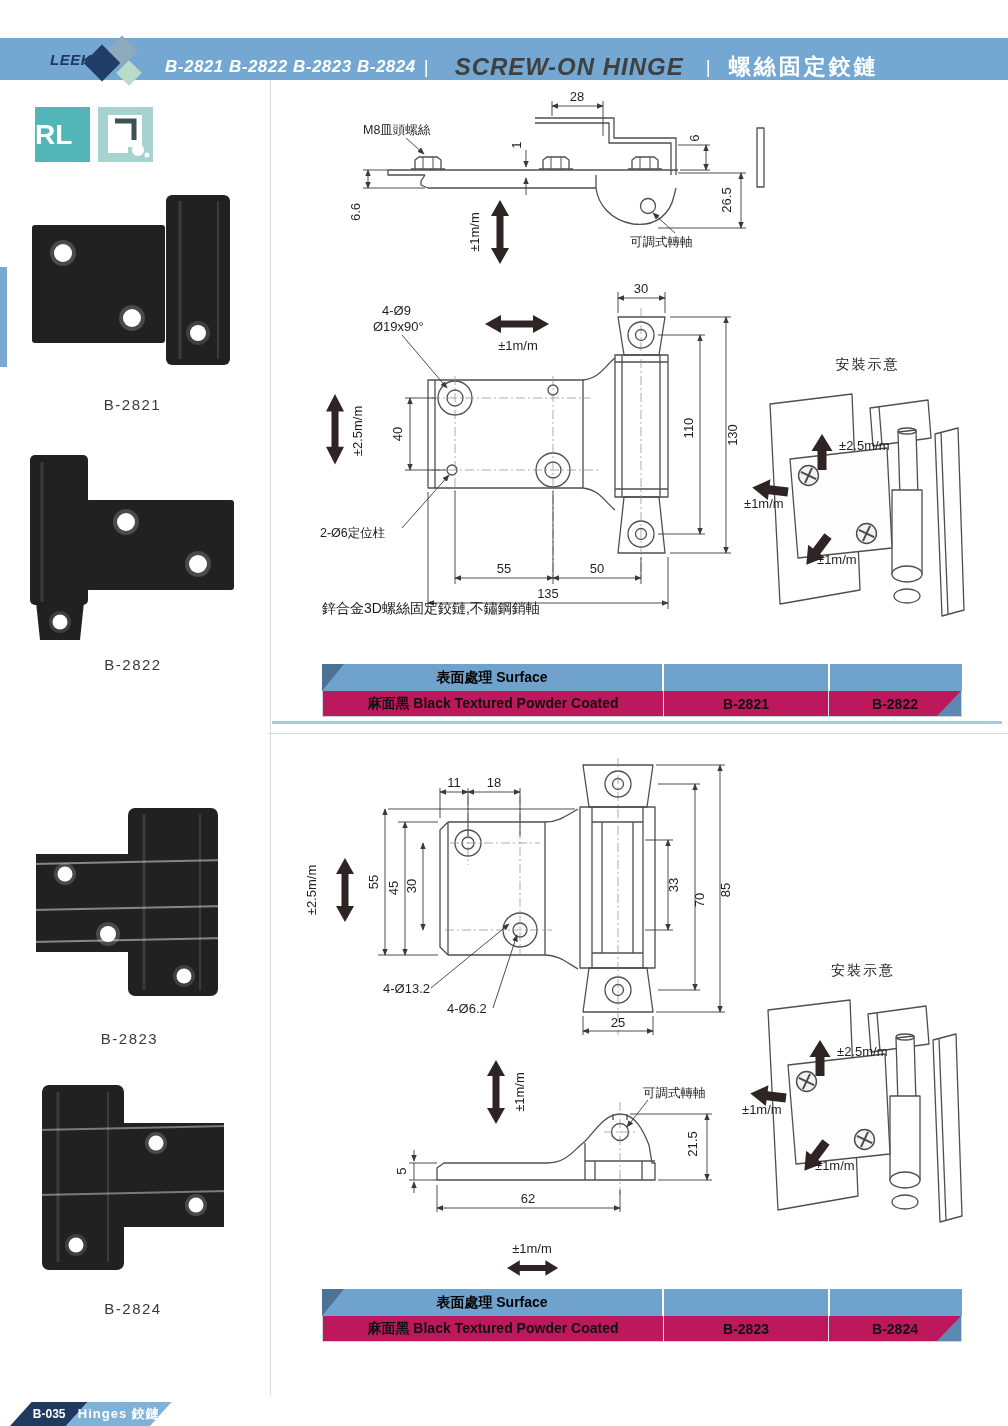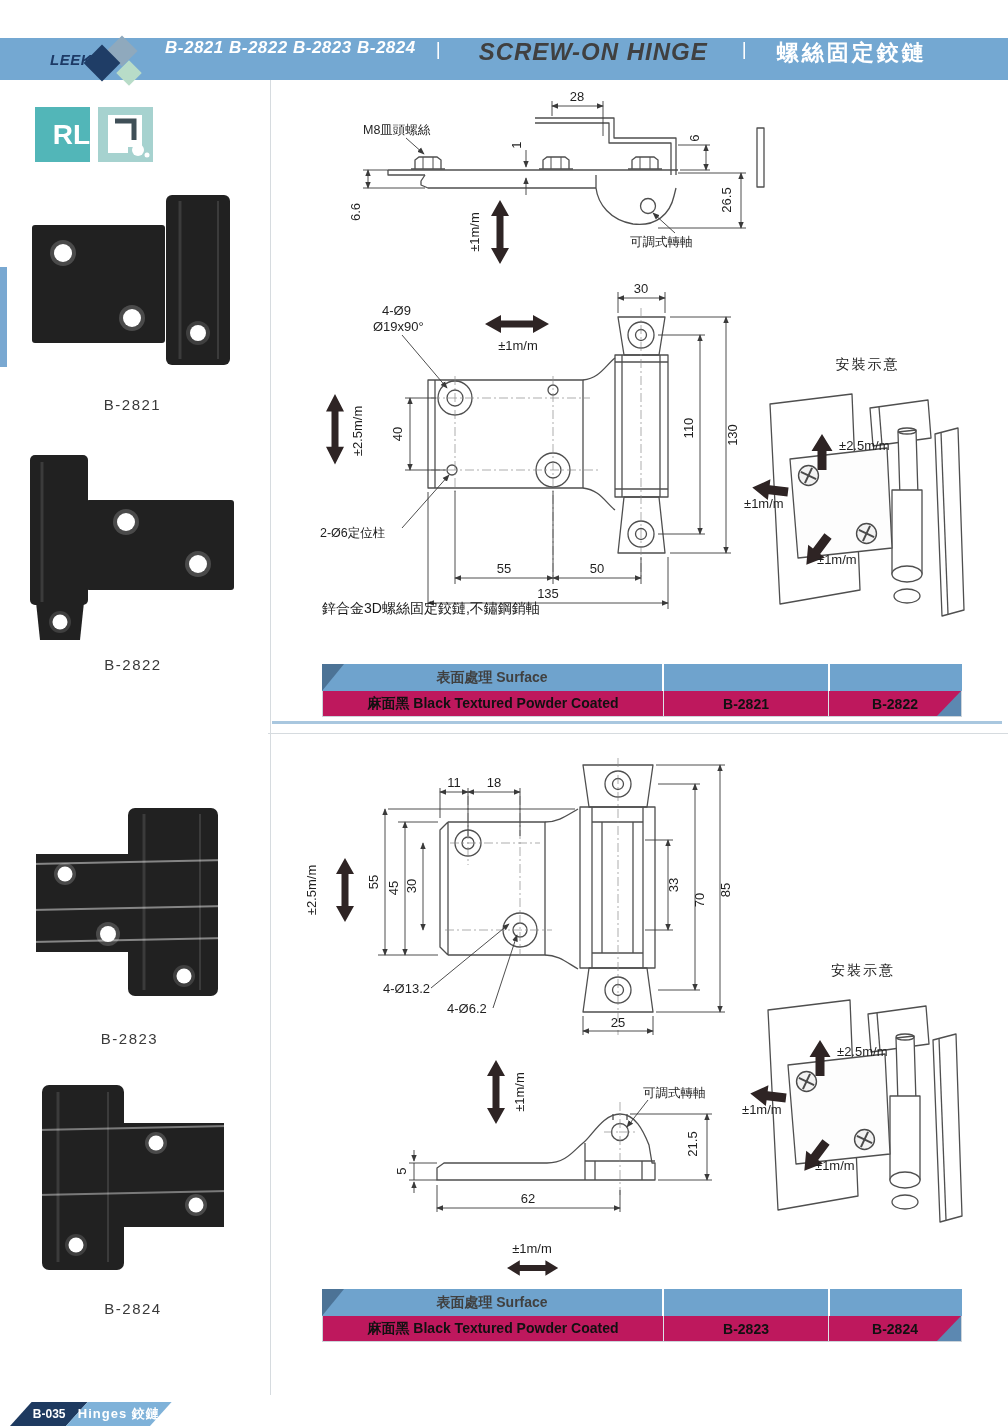--- a/index.html
+++ b/index.html
@@ -9,47 +9,47 @@
 
   
   .header-bar{position:absolute;left:0;top:38px;width:1008px;height:42px;background:#74a8d2;}
   .brand{position:absolute;left:50px;top:38px;height:42px;display:flex;align-items:center;
          font-style:italic;font-weight:800;font-size:15px;color:#1d3a66;letter-spacing:.5px;}
   .brand sup{font-size:8px;margin-left:1px;}
   .dia{position:absolute;transform:rotate(45deg);}
   .dia-gray{left:111px;top:40px;width:22px;height:22px;background:#8fa9bd;}
   .dia-navy{left:89px;top:50px;width:26px;height:26px;background:#1f3d66;}
   .dia-mint{left:120px;top:64px;width:18px;height:18px;background:#b8dcc8;}
-  .head-titles{position:absolute;left:165px;top:38px;height:58px;display:flex;gap:12px;}
+  .head-titles{position:absolute;left:165px;top:38px;height:58px;display:flex;align-items:center;}
   .codes{font-size:17px;font-weight:800;font-style:italic;color:#fff;letter-spacing:.5px;white-space:nowrap;}
   .hsep{color:#fff;font-size:19px;font-weight:400;}
   .hsep.s1{margin:0 26px 0 8px;}
   .hsep.s2{margin:0 18px 0 22px;}
   .title-en{font-size:24px;font-weight:800;font-style:italic;color:#404040;letter-spacing:1px;white-space:nowrap;}
   .title-zh{font-size:22px;font-weight:700;color:#fff;letter-spacing:3px;white-space:nowrap;}
 
   
   .rl-box{position:absolute;left:35px;top:107px;width:55px;height:55px;background:#52b6b8;
-          display:flex;align-items:center;justify-content:flex-end;color:#fff;font-weight:800;font-size:28px;}
+          display:flex;align-items:center;justify-content:flex-start;color:#fff;font-weight:800;font-size:28px;}
   .rl-icon-box{position:absolute;left:98px;top:107px;width:55px;height:55px;background:#a6d2cf;}
   .photo-label{position:absolute;width:205px;text-align:center;font-size:15px;color:#3a3a3a;
                letter-spacing:1.5px;font-weight:500;}
   .stripe{position:absolute;left:0;top:267px;width:7px;height:100px;background:#79a8d1;}
 
   
   .vdiv{position:absolute;left:270px;top:80px;width:1px;height:1315px;background:#d6dbdf;}
   .hdiv{position:absolute;left:268px;top:733px;width:740px;height:1px;background:#d6dbdf;}
   .blueline{position:absolute;left:272px;top:721px;width:730px;height:3px;background:#a9c7df;}
 
   
   .desc{position:absolute;left:322px;color:#1b1b1b;font-size:14px;white-space:nowrap;}
 
   
   .tbl{position:absolute;width:640px;font-weight:700;}
-  .tbl-head{display:flex;height:27px;background:#6fa3cd;position:relative;color:#404040;}
+  .tbl-head{display:flex;height:27px;background:#6fa3cd;position:relative;color:#000000;}
   .tbl-row{display:flex;height:25px;background:#be185d;border:1px solid #ccd4db;border-top:none;
            position:relative;color:#111;}
   .th,.td{display:flex;align-items:center;justify-content:center;font-size:14px;}
   .c1{width:340px;} .c2{width:164px;} .c3{width:132px;}
   .tbl-head .c2,.tbl-head .c3{border-left:2px solid #fff;}
   .tbl-row .c2,.tbl-row .c3{border-left:1px solid #dde3e8;}
   .tri-tl{position:absolute;left:0;top:0;width:0;height:0;
           border-top:27px solid #4c7396;border-right:22px solid transparent;}
   .tri-br{position:absolute;right:0;bottom:0;width:0;height:0;
           border-bottom:25px solid #5c88b1;border-left:24px solid transparent;}

